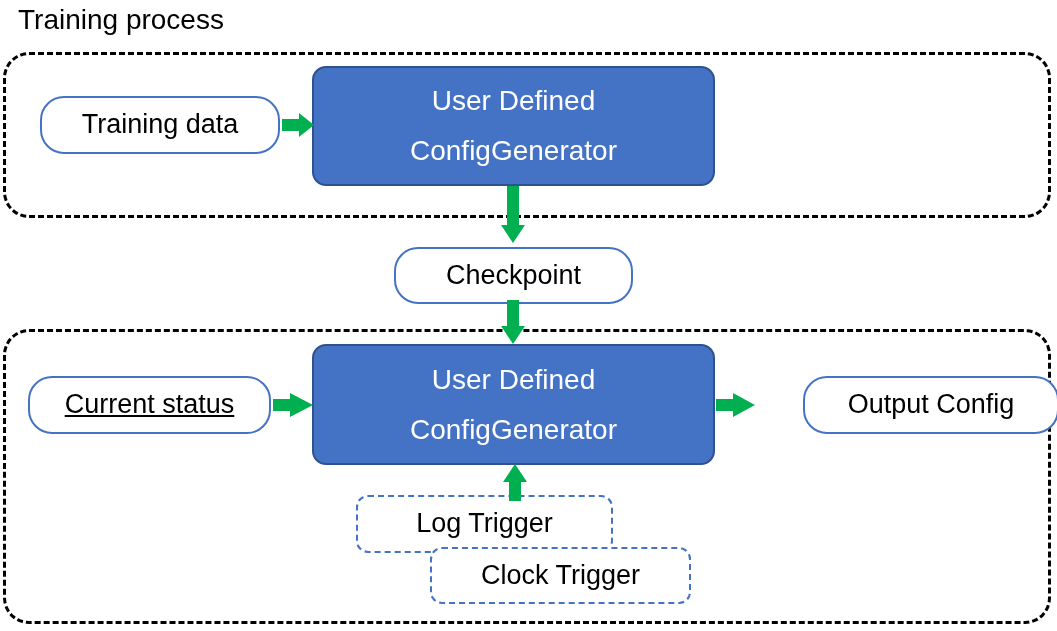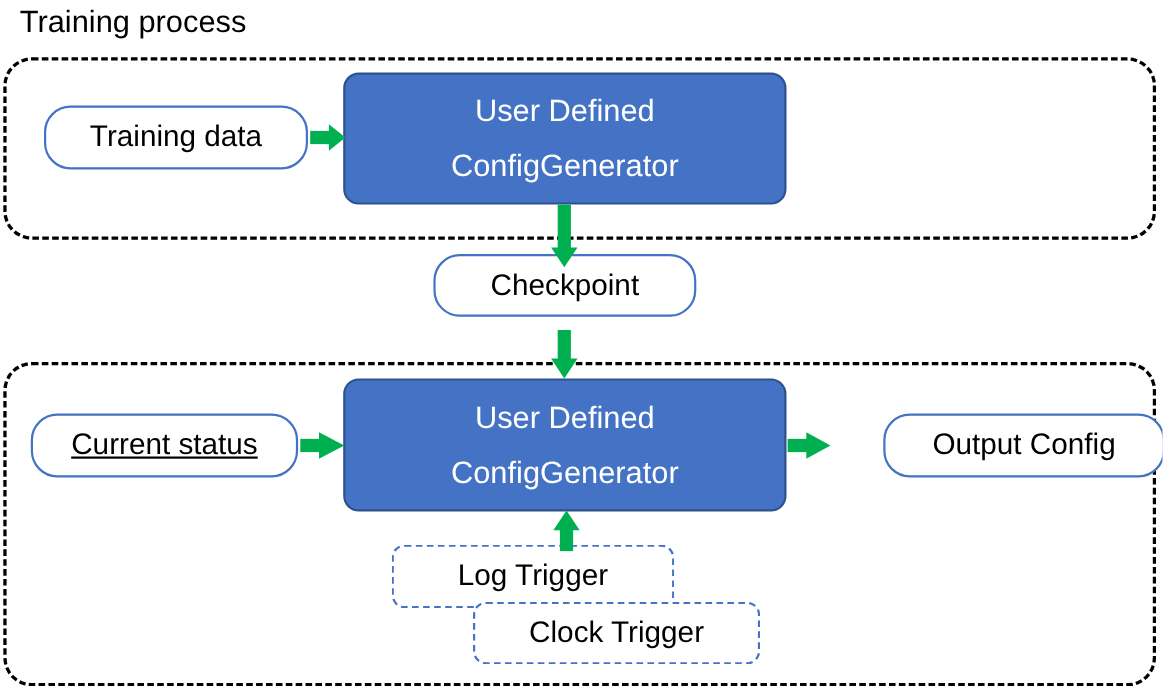--- a/index.html
+++ b/index.html
@@ -51,21 +51,21 @@
     border-radius: 24px;
     display: flex;
     align-items: center;
     justify-content: center;
     color: #000000;
     font-size: 27px;
     line-height: 1.1;
     white-space: nowrap;
   }
   #box-training-data { left: 40px;  top: 96px;  width: 240px; height: 58px; }
-  #box-checkpoint    { left: 394px; top: 231px; width: 239px; height: 57px; }
+  #box-checkpoint    { left: 394px; top: 247px; width: 239px; height: 57px; }
   #box-current-status{ left: 28px;  top: 376px; width: 243px; height: 58px; text-decoration: underline; }
   #box-output-config { left: 755px; top: 376px; width: 256px; height: 58px; margin-left: 48px; }
 
   
   .node-box-filled {
     position: absolute;
     box-sizing: border-box;
     background: #4472C4;
     border: 2px solid #2F528F;
     border-radius: 14px;

